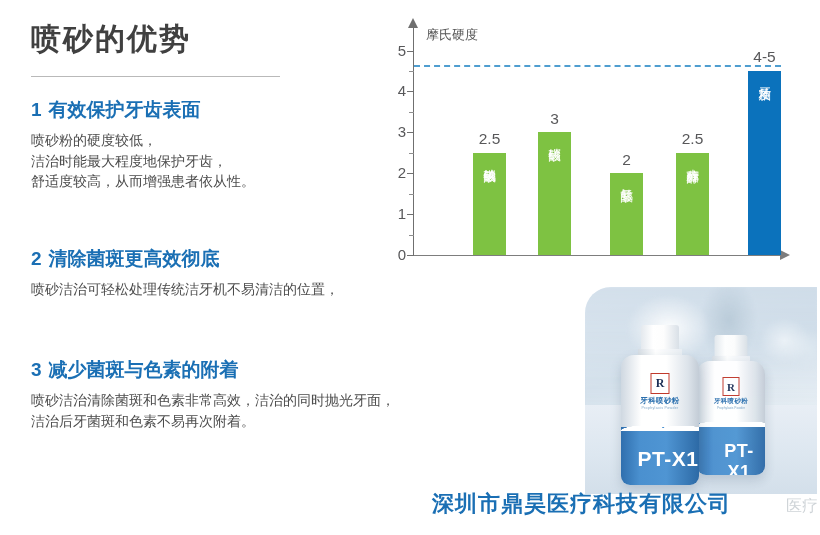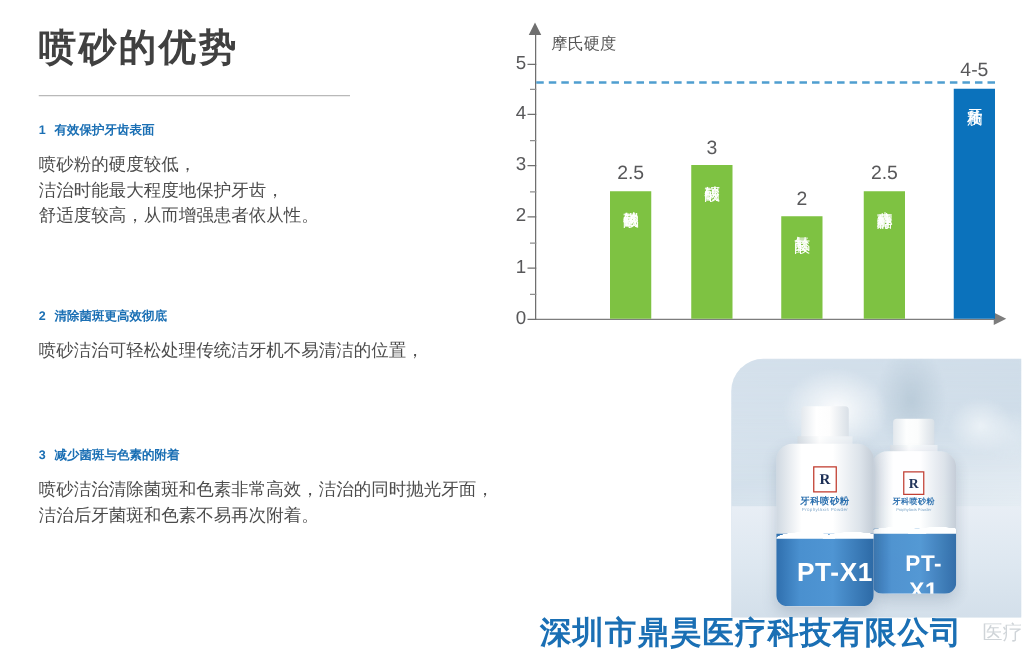--- a/index.html
+++ b/index.html
@@ -18,36 +18,36 @@
     font-size:30px;font-weight:bold;color:#404040;
     letter-spacing:2px;line-height:1;
   }
   .title-rule{
     position:absolute;left:31px;top:76px;width:249px;height:1px;
     background:#b9b9b9;
   }
 
   .section{position:absolute;left:31px;}
   .sec-head{
-    font-size:10px;font-weight:bold;color:#1a6fb4;
+    font-size:19px;font-weight:bold;color:#1a6fb4;
     line-height:1;white-space:nowrap;
   }
   .sec-head .num{display:inline-block;margin-right:7px;font-weight:bold;}
   .sec-body{
     margin-top:11px;font-size:14px;color:#4c4c4c;
     line-height:20.5px;white-space:nowrap;
   }
   .sec-body div{white-space:nowrap;}
 
   #sec1{top:100px;}
   #sec2{top:249px;}
   #sec3{top:360px;}
 
   
-  .chart{position:absolute;left:400px;top:8px;width:420px;height:268px;}
+  .chart{position:absolute;left:385px;top:8px;width:420px;height:268px;}
   .axis-title{
     position:absolute;left:41px;top:18px;
     font-size:13px;color:#555;white-space:nowrap;
   }
   .y-axis{
     position:absolute;left:28px;top:18px;width:1px;height:230px;
     background:#6f6f6f;
   }
   .y-arrow{
     position:absolute;left:23px;top:10px;width:0;height:0;
@@ -178,21 +178,21 @@
   #bottleBack .blueband{height:52px;}
   #bottleBack .wave{top:-5px;}
   #bottleBack .logo{top:16px;width:15px;height:17px;font-size:11px;}
   #bottleBack .cnlabel{top:36px;font-size:6.5px;letter-spacing:.3px;}
   #bottleBack .enlabel{top:45px;font-size:3.2px;}
   #bottleBack .ptx{top:80px;font-size:18px;}
 
   
   .company{
     position:absolute;left:432px;top:489px;
-    font-size:25px;font-weight:bold;color:#1a6fb4;
+    font-size:22px;font-weight:bold;color:#1a6fb4;
     letter-spacing:1px;white-space:nowrap;
     text-shadow:0 1px 0 rgba(255,255,255,.6);
   }
   .watermark{
     position:absolute;right:2px;top:496px;
     font-size:16px;color:#cfd4d8;white-space:nowrap;
   }
 </style>
 </head>
 <body>

